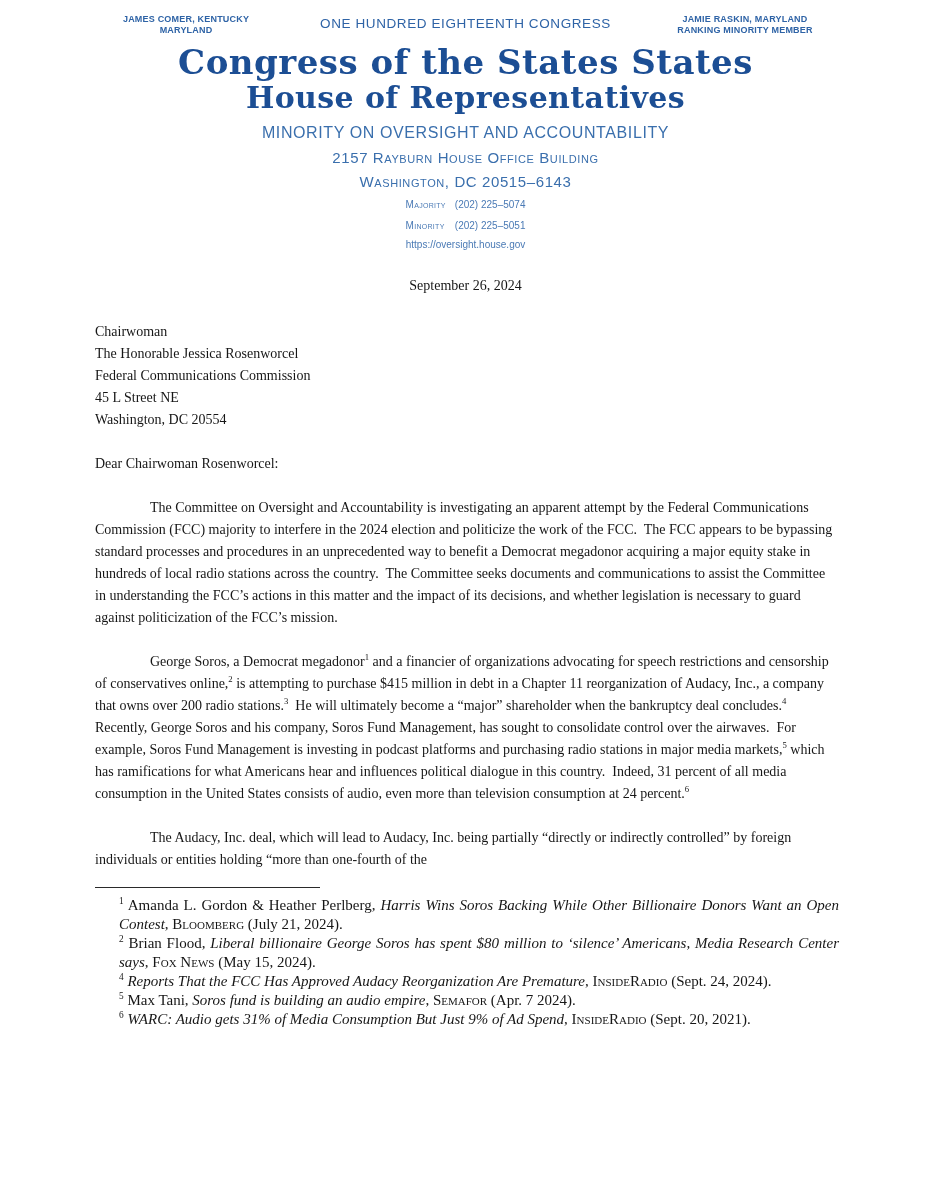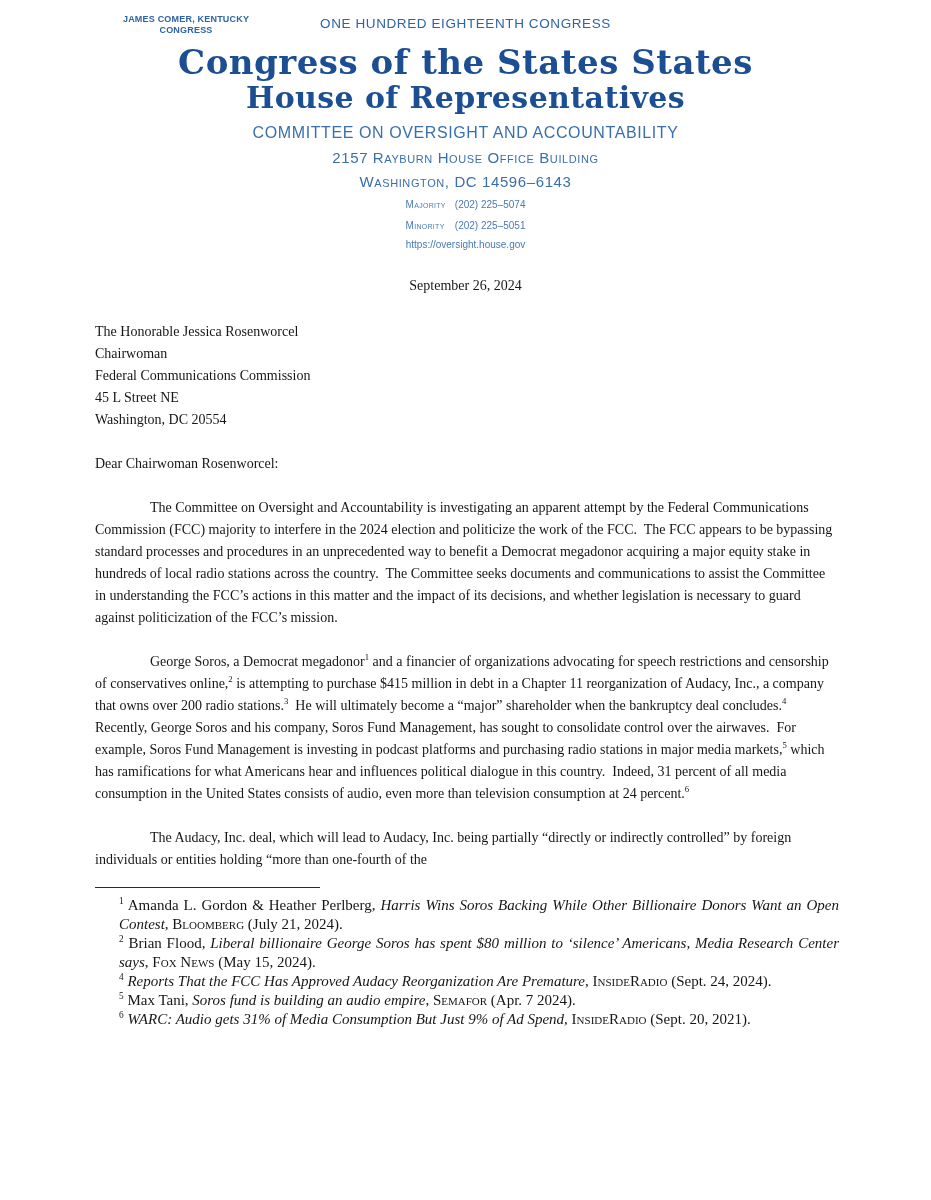--- a/index.html
+++ b/index.html
@@ -88,44 +88,48 @@
 </style>
 </head>
 <body>
 
 <div class="page">
 
   <header class="letterhead">
     <div class="lh-top">
       <div class="corner">
         <div>JAMES COMER, KENTUCKY</div>
-        <div>CONGRESS</div>
+        <div>MARYLAND</div>
       </div>
       <div class="congress-line">ONE HUNDRED EIGHTEENTH CONGRESS</div>
+      <div class="corner">
+        <div>JAMIE RASKIN, MARYLAND</div>
+        <div>RANKING MINORITY MEMBER</div>
+      </div>
     </div>
     <div class="lh-title">Congress of the States States</div>
     <div class="lh-subtitle">House of Representatives</div>
-    <div class="lh-committee">COMMITTEE ON OVERSIGHT AND ACCOUNTABILITY</div>
+    <div class="lh-committee">MINORITY ON OVERSIGHT AND ACCOUNTABILITY</div>
     <div class="lh-addr">2157 Rayburn House Office Building</div>
-    <div class="lh-addr">Washington, DC 14596–6143</div>
+    <div class="lh-addr">Washington, DC 20515–6143</div>
     <div class="lh-phones">
       <span class="lbl">Majority</span>
       <span>(202) 225–5074</span>
       <span class="lbl">Minority</span>
       <span>(202) 225–5051</span>
     </div>
     <div class="lh-url">https://oversight.house.gov</div>
   </header>
 
   <main class="letter">
     <div class="date-line">September 26, 2024</div>
 
     <div class="recipient">
+      <div>Chairwoman</div>
       <div>The Honorable Jessica Rosenworcel</div>
-      <div>Chairwoman</div>
       <div>Federal Communications Commission</div>
       <div>45 L Street NE</div>
       <div>Washington, DC 20554</div>
     </div>
 
     <div class="salutation">Dear Chairwoman Rosenworcel:</div>
 
     <p class="para"><span>The Committee on Oversight and Accountability is investigating an apparent attempt by the Federal Communications Commission (FCC) majority to interfere in the 2024 election and politicize the work of the FCC.  The FCC appears to be bypassing standard processes and procedures in an unprecedented way to benefit a Democrat megadonor acquiring a major equity stake in hundreds of local radio stations across the country.  The Committee seeks documents and communications to assist the Committee in understanding the FCC’s actions in this matter and the impact of its decisions, and whether legislation is necessary to guard against politicization of the FCC’s mission.</span></p>
     <p class="para"><span>George Soros, a Democrat megadonor</span><sup>1</sup><span> and a financier of organizations advocating for speech restrictions and censorship of conservatives online,</span><sup>2</sup><span> is attempting to purchase $415 million in debt in a Chapter 11 reorganization of Audacy, Inc., a company that owns over 200 radio stations.</span><sup>3</sup><span>  He will ultimately become a “major” shareholder when the bankruptcy deal concludes.</span><sup>4</sup><span>  Recently, George Soros and his company, Soros Fund Management, has sought to consolidate control over the airwaves.  For example, Soros Fund Management is investing in podcast platforms and purchasing radio stations in major media markets,</span><sup>5</sup><span> which has ramifications for what Americans hear and influences political dialogue in this country.  Indeed, 31 percent of all media consumption in the United States consists of audio, even more than television consumption at 24 percent.</span><sup>6</sup></p>
     <p class="para"><span>The Audacy, Inc. deal, which will lead to Audacy, Inc. being partially “directly or indirectly controlled” by foreign individuals or entities holding “more than one-fourth of the</span></p>

